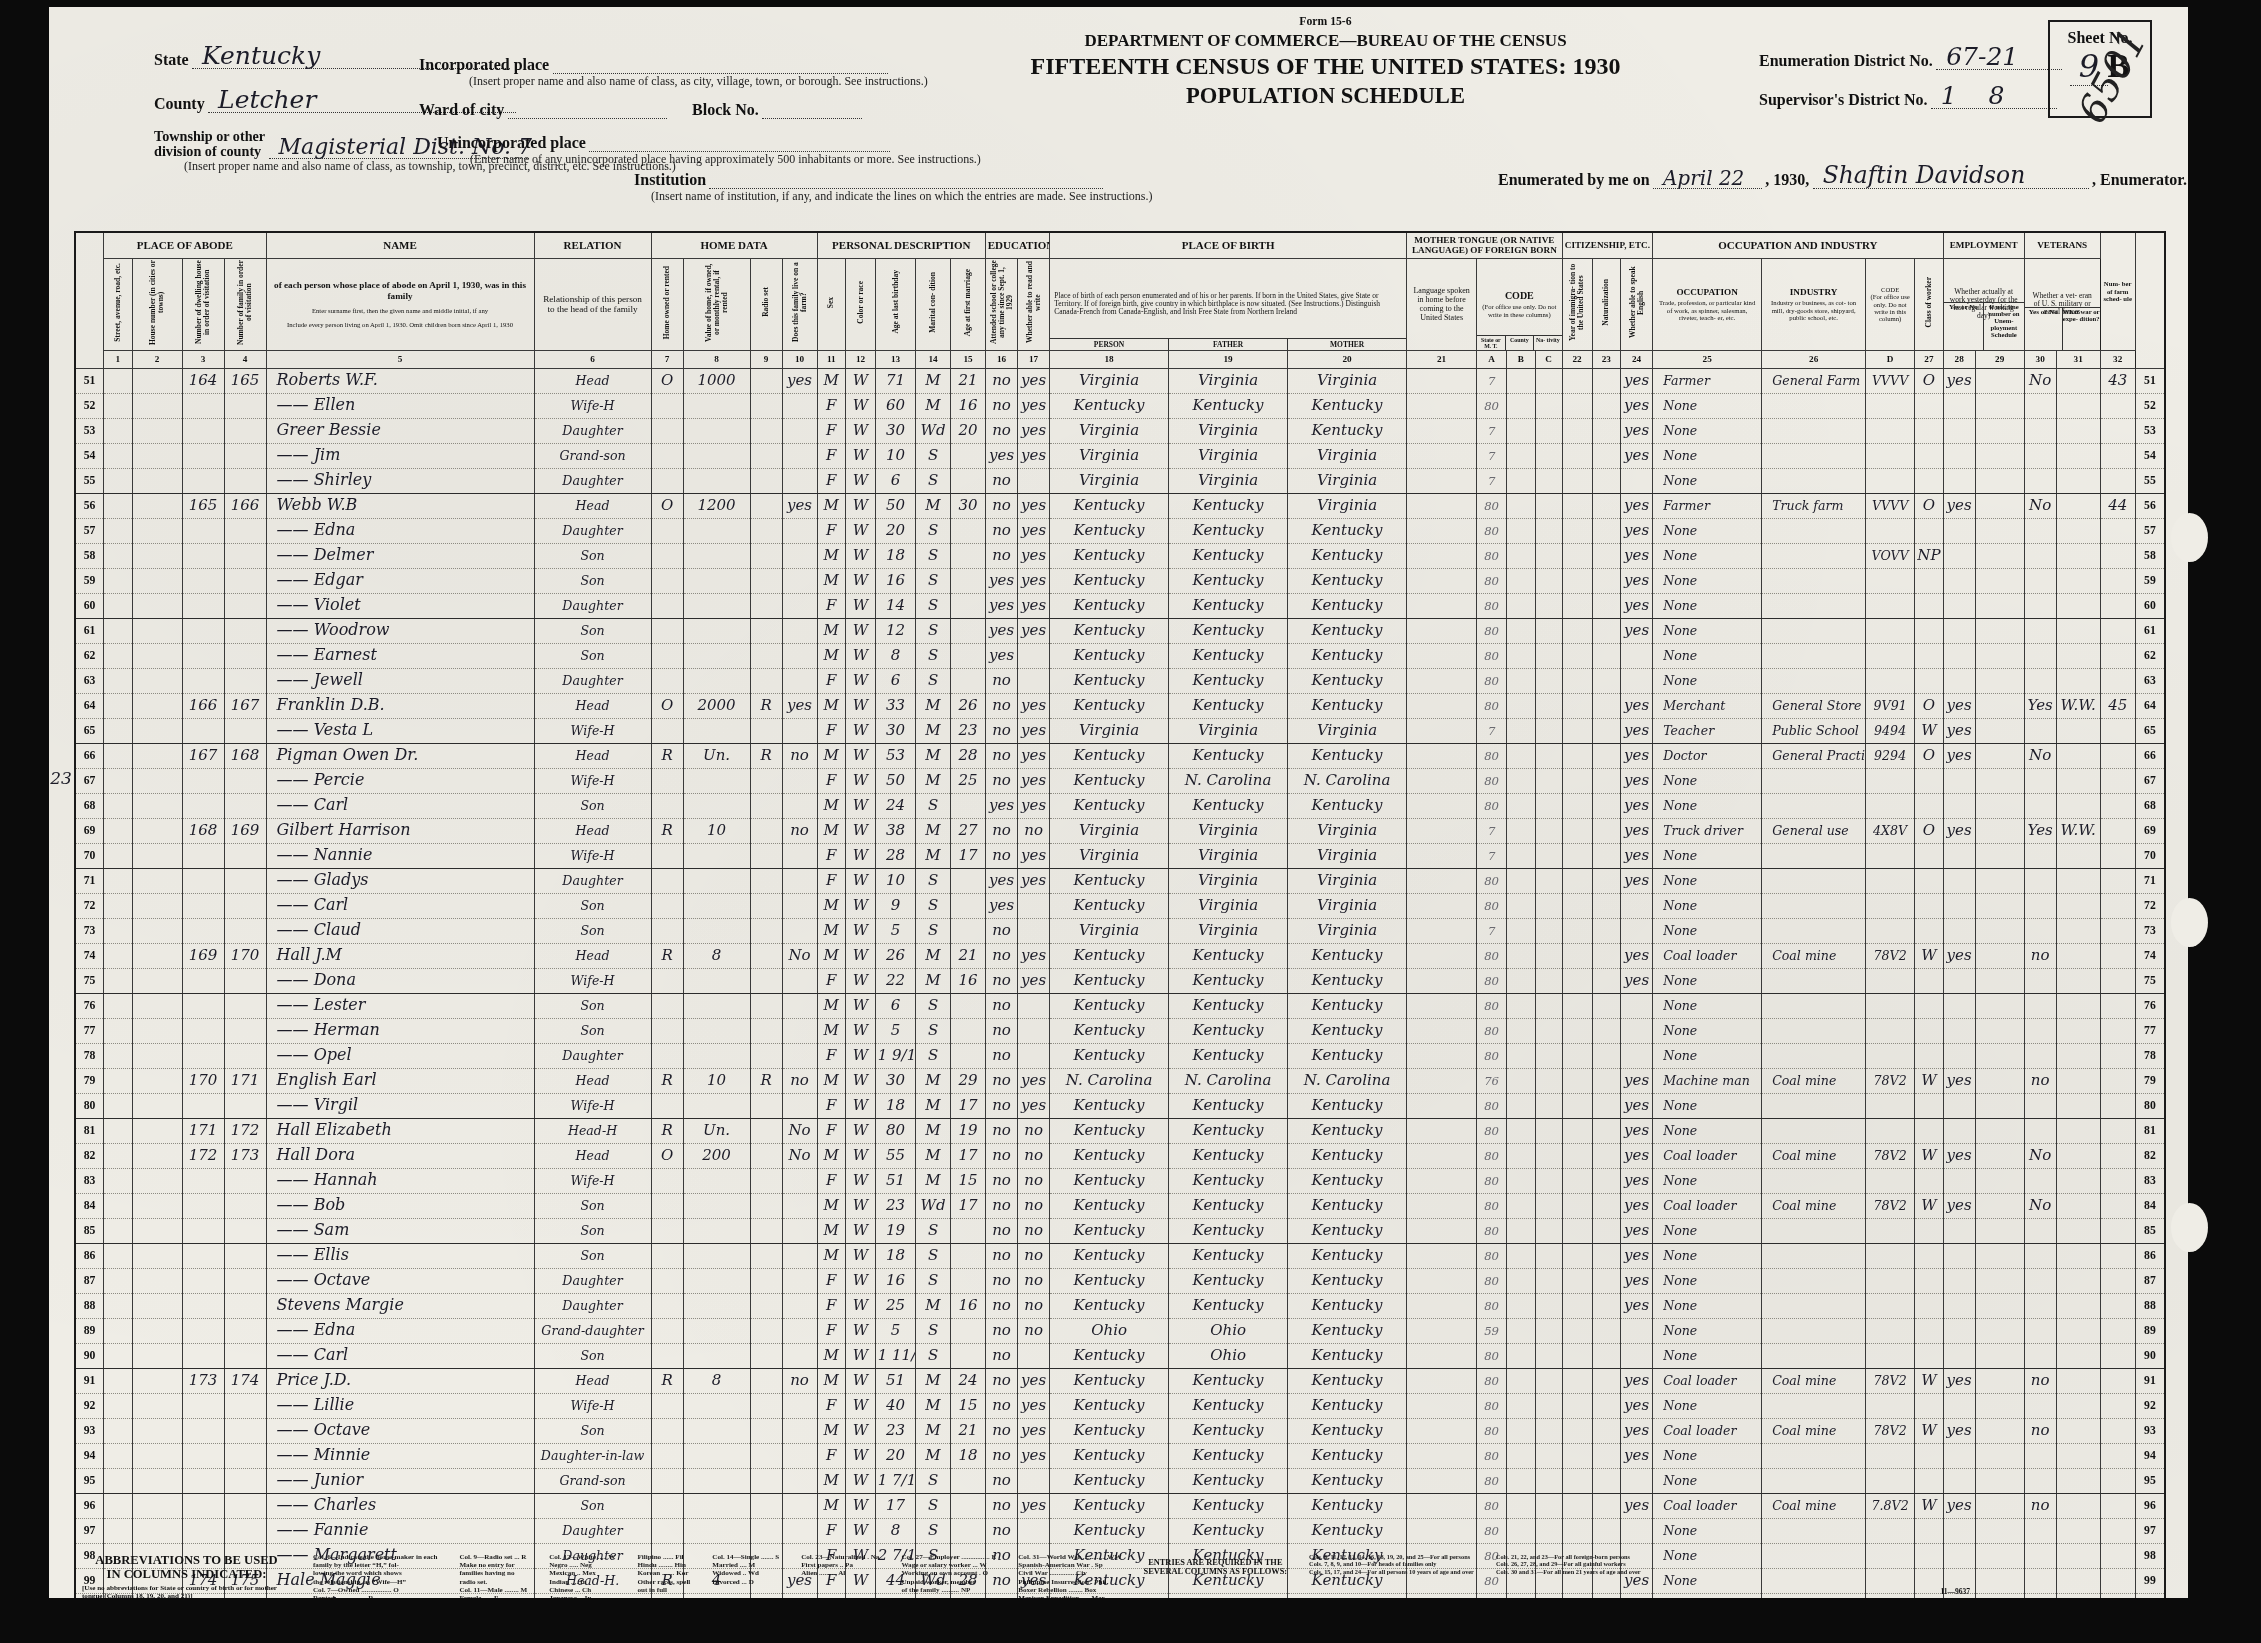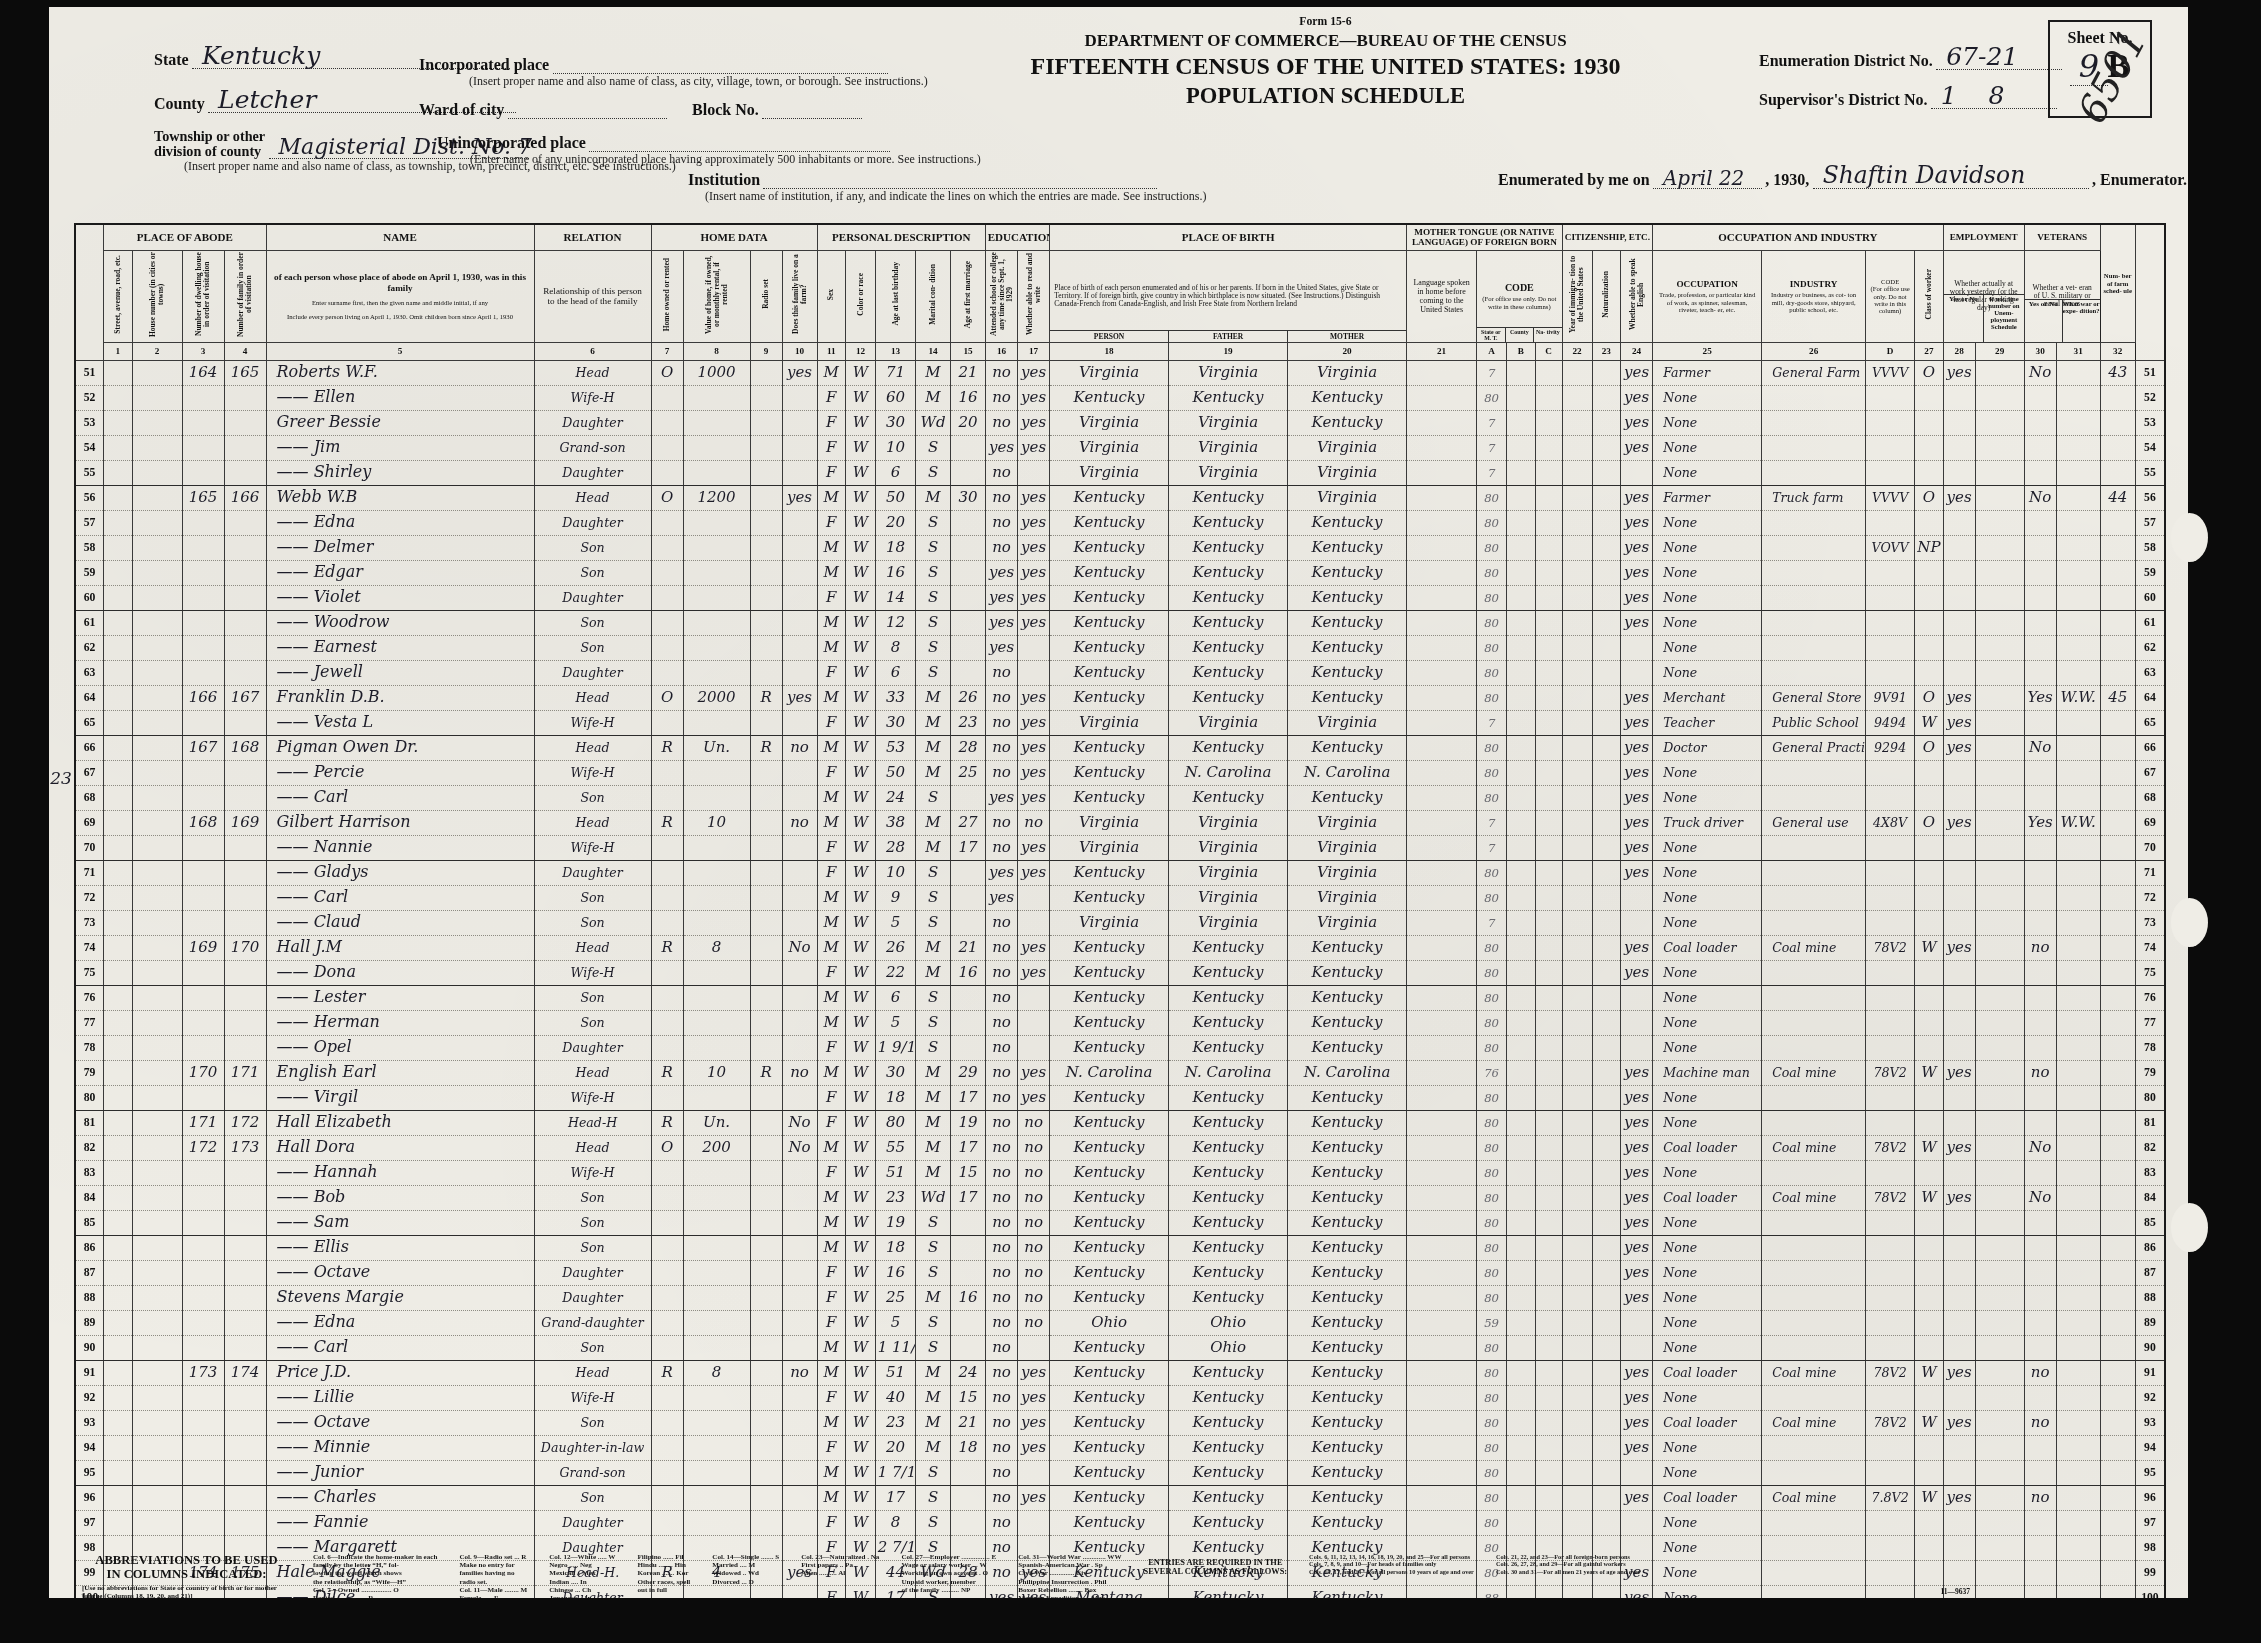--- a/index.html
+++ b/index.html
@@ -25,21 +25,21 @@
   .uline{display:inline-block;border-bottom:1.7px dotted #333;height:17px;vertical-align:bottom;position:relative;}
   .uline .hw{position:absolute;left:10px;bottom:0px;font-size:25px;line-height:1;}
   .titleblock{position:absolute;left:837px;top:8.4px;width:879px;text-align:center;}
   .sheetbox{position:absolute;left:1999px;top:13.4px;width:100px;height:94px;border:2.5px solid #1a1a1a;text-align:center;}
   .stamp{position:absolute;left:2069px;top:109px;font-family:"DejaVu Serif",serif;font-style:italic;
          font-size:39px;color:#222;transform:rotate(-62deg);transform-origin:left top;}
   .margin-note{position:absolute;font-family:"DejaVu Serif",serif;font-style:italic;font-size:17px;color:#1c1c28;white-space:pre-line;line-height:1.1;}
   
   table#census{position:absolute;left:25px;top:216px;width:2089px;table-layout:fixed;border-collapse:collapse;}
   #census th,#census td{border:0.8px solid #3a3a3a;padding:0 1.7px;overflow:hidden;}
-  #census{border:2.5px solid #1a1a1a;}
+  #census{border:2.5px solid #1a1a1a;margin-top:8px;}
   #census thead th{background:transparent;vertical-align:middle;}
   .h-group th{height:25px;font-size:11px;font-weight:bold;border-bottom:0.8px solid #333;}
   .h-sub th{height:90px;font-weight:normal;vertical-align:top;}
   .h-num th{height:17px;font-size:9.2px;font-weight:bold;}
   .vt{writing-mode:vertical-rl;transform:rotate(180deg);font-size:7.5px;line-height:1.05;
       display:inline-block;max-height:87px;font-weight:bold;}
   .desc{font-size:8px;line-height:1.15;padding:0.8px 2.5px;text-align:center;}
   .desc-j{text-align:left;}
   .tiny{font-size:6.7px;line-height:1.1;}
   .subsplit{display:flex;border-top:0.8px solid #333;position:absolute;bottom:0;left:0;right:0;}
@@ -102,21 +102,21 @@
       <span class="hlabel">Ward of city</span>
       <span class="uline" style="width:159px"></span>
       <span class="hlabel" style="margin-left:22px">Block No.</span>
       <span class="uline" style="width:100px"></span>
     </div>
     <div class="hfield" style="left:388px;top:127px">
       <span class="hlabel">Unincorporated place</span>
       <span class="uline" style="width:301px"></span>
       <div class="small-note" style="margin-left:33px">(Enter name of any unincorporated place having approximately 500 inhabitants or more.  See instructions.)</div>
     </div>
-    <div class="hfield" style="left:639px;top:164px">
+    <div class="hfield" style="left:585px;top:164px">
       <span class="hlabel">Institution</span>
       <span class="uline" style="width:394px"></span>
       <div class="small-note" style="margin-left:17px">(Insert name of institution, if any, and indicate the lines on which the entries are made.  See instructions.)</div>
     </div>
 
     <div class="hfield" style="left:1710px;top:45px">
       <span class="hlabel">Enumeration District No.</span>
       <span class="uline" style="width:126px"><span class="hw">67-21</span></span>
     </div>
     <div class="hfield" style="left:1710px;top:84px">

